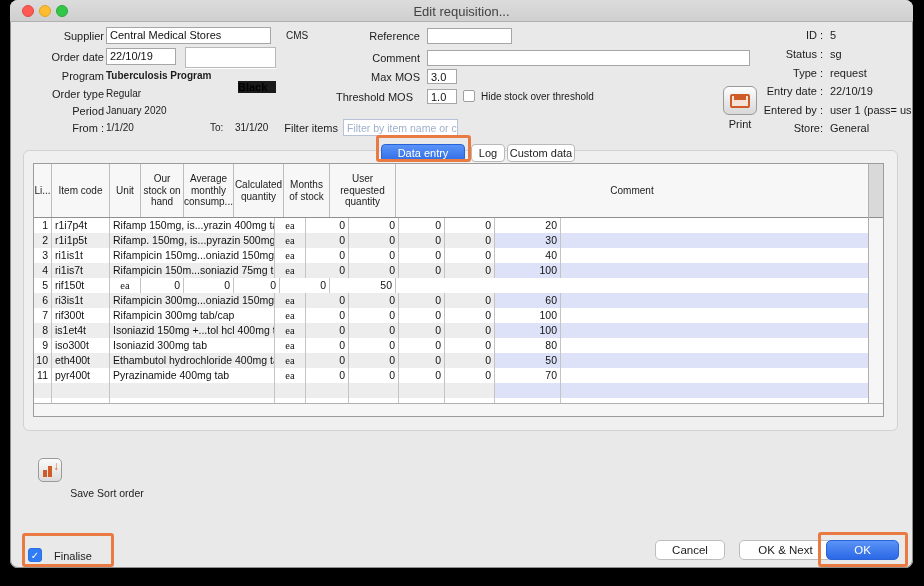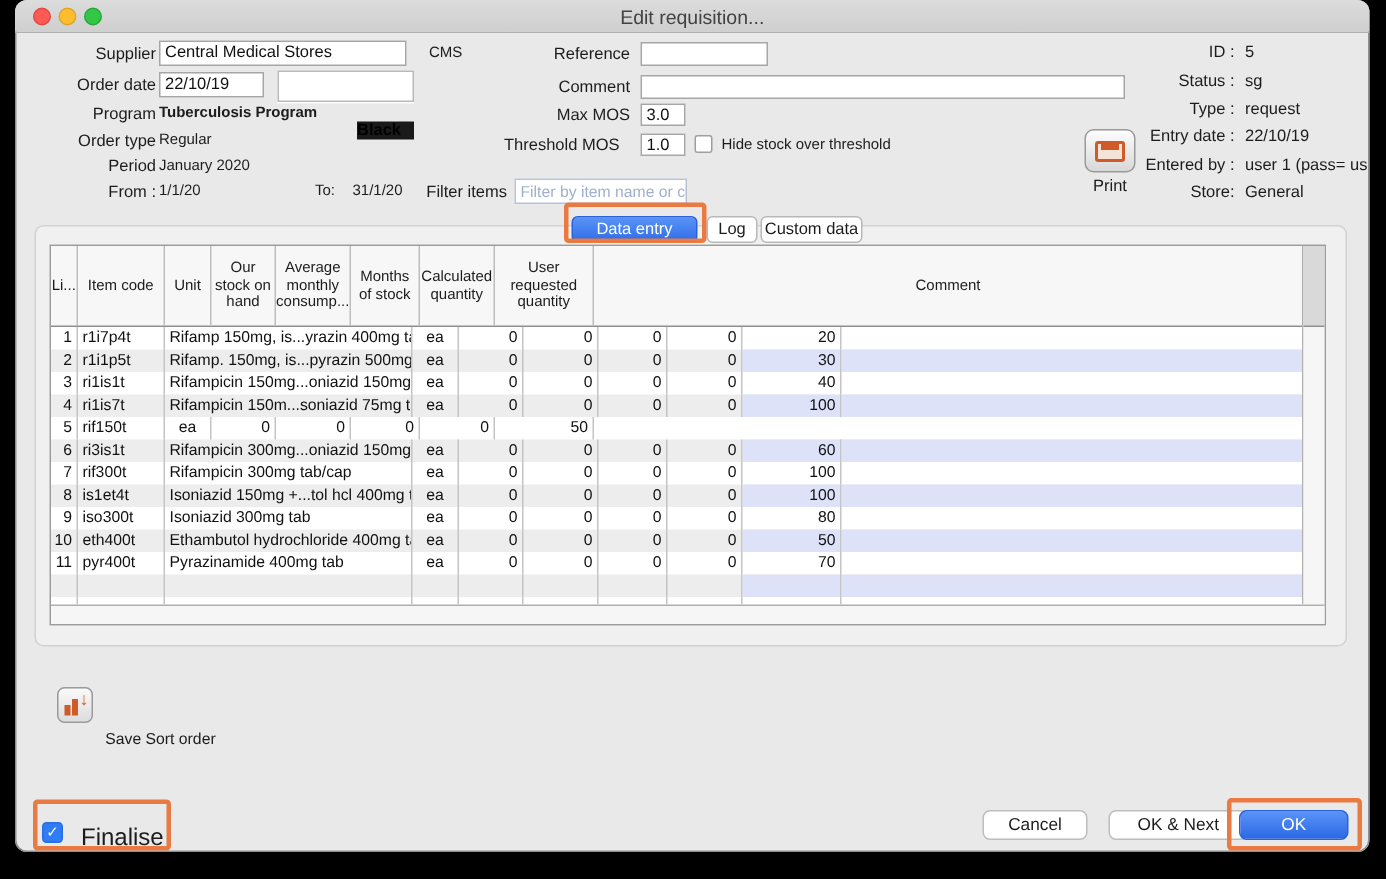--- a/index.html
+++ b/index.html
@@ -83,42 +83,42 @@
   .tbody { flex:1; overflow:hidden; }
   .trow { display:flex; height:15px; }
   .trow:nth-child(even) { background:#ededed; }
   .trow:nth-child(even) .blue { background:#dde2f8; }
   .tcell { font-size:10.5px; line-height:15px; color:#111; border-right:1px solid #c4c4c4;
            overflow:hidden; white-space:nowrap; }
   .c-li{width:18px;} .c-code{width:58px;} .c-name{width:165px;} .c-unit{width:31px;}
   .c-stock{width:43px;} .c-amc{width:50px;} .c-months{width:46px;} .c-calc{width:50px;}
   .c-req{width:66px;} .c-comment{flex:1; border-right:none;}
   .num{text-align:right; padding-right:3px;} .txt{text-align:left; padding-left:3px;}
-  .ctr{text-align:center;}
+  .ctr{text-align:center;font-family:Liberation Serif, serif;}
   .vscroll { width:15px; border-left:1px solid #b0b0b0; display:flex; flex-direction:column; }
   .vscroll-head { height:54px; background:#d9d9d9; border-bottom:1px solid #8f8f8f; }
   .vscroll-track { flex:1; background:#f6f6f6; }
   .hscroll { height:13px; border-top:1px solid #b0b0b0; background:#f6f6f6; }
 
   
   .sortbtn { position:absolute; left:28px; top:458px; width:24px; height:24px;
              background:linear-gradient(#fafafa,#dcdcdc); border:1px solid #9a9a9a;
              border-radius:5px; }
   .sortbtn .bars { position:absolute; left:4px; bottom:4px; display:flex; align-items:flex-end; gap:1px; }
   .sortbtn .b1 { width:4px; height:7px; background:#cf5b28; }
   .sortbtn .b2 { width:4px; height:11px; background:#cf5b28; }
   .sortbtn .arrow { position:absolute; right:2px; top:1px; color:#e0622f; font-size:12px;
                     font-weight:bold; line-height:12px; }
   .sort-lbl { position:absolute; left:1px; top:487px; width:104px; text-align:center;
               font-size:10.5px; color:#1c1c1c;margin-left:44px; }
 
   .finalise-check { position:absolute; left:18px; top:548px; width:14px; height:14px;
                     background:#2f7cf6; border:1px solid #2a6fe0; border-radius:3px;
                     color:#fff; font-size:10px; text-align:center; line-height:13px; }
-  .finalise-lbl { position:absolute; left:44px; top:550px; font-size:16px; color:#1c1c1c;text-align:right; }
+  .finalise-lbl { position:absolute; left:44px; top:550px; font-size:11px; color:#1c1c1c;text-align:right; }
 
   .btn { position:absolute; top:540px; height:20px; border-radius:5px; font-size:11.5px;
          display:flex; align-items:center; justify-content:center; }
   .btn.white { background:#fff; border:1px solid #bdbdbd; color:#1c1c1c; }
   .btn.cancel { left:645px; width:70px; }
   .btn.oknext { left:729px; width:93px; }
   .btn.ok { left:816px; width:73px; background:linear-gradient(#5a93f7,#2b68e6);
             border:1px solid #2a62d8; color:#fff; font-weight:normal; }
 </style>
 </head>
@@ -202,22 +202,22 @@
 
   <div class="table">
     <div class="table-top">
       <div class="table-main">
         <div class="thead">
           <div class="hcell c-li">Li...</div>
           <div class="hcell c-code">Item code</div>
           <div class="hcell c-unit">Unit</div>
           <div class="hcell c-stock">Our stock on hand</div>
           <div class="hcell c-amc">Average monthly consump...</div>
+          <div class="hcell c-calc">Calculated quantity</div>
           <div class="hcell c-months">Months of stock</div>
-          <div class="hcell c-calc">Calculated quantity</div>
           <div class="hcell c-req">User requested quantity</div>
           <div class="hcell c-comment">Comment</div>
         </div>
         <div class="tbody">
             <div class="trow">
               <div class="tcell c-li num">1</div>
               <div class="tcell c-code txt">r1i7p4t</div>
               <div class="tcell c-name txt">Rifamp 150mg, is...yrazin 400mg tab</div>
               <div class="tcell c-unit ctr">ea</div>
               <div class="tcell c-stock num">0</div>

